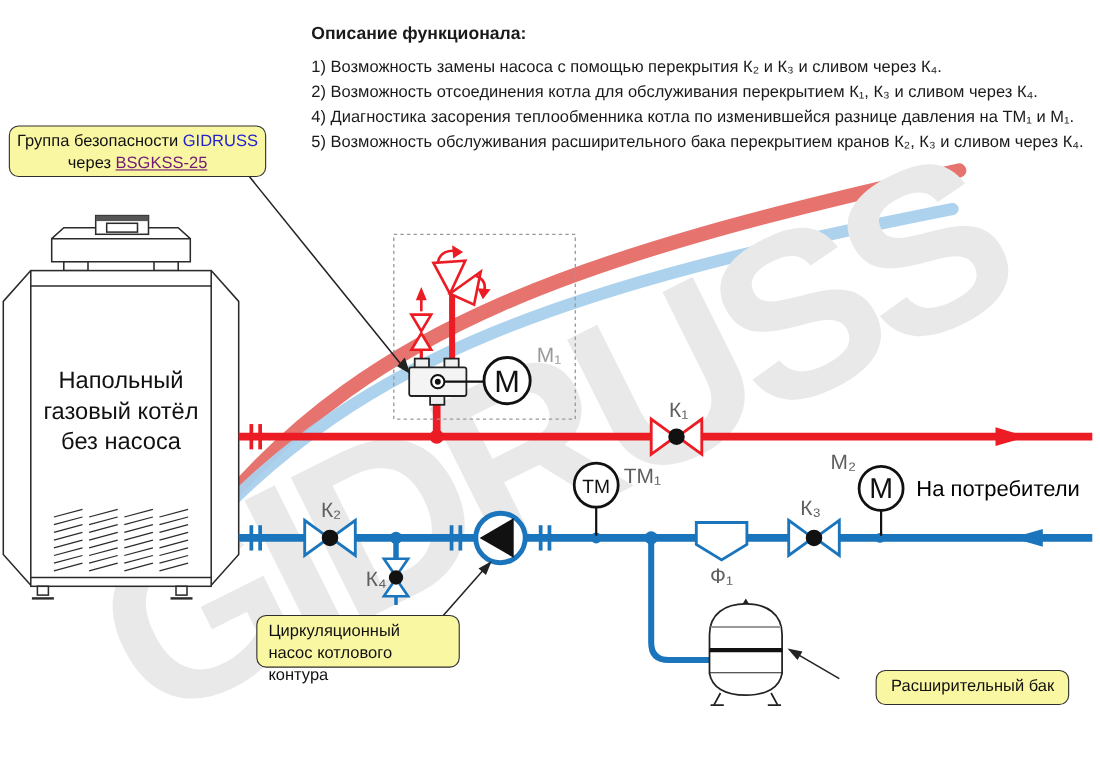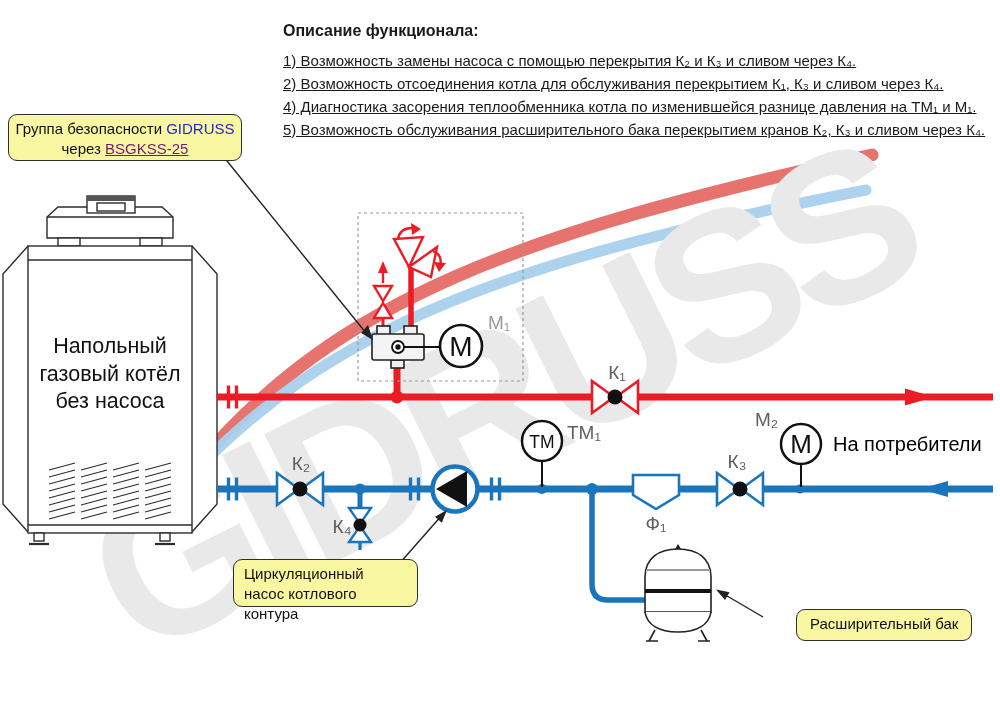--- a/index.html
+++ b/index.html
@@ -9,21 +9,21 @@
   }
   
   #watermark{
     position:absolute;left:-20px;top:292px;width:1040px;text-align:center;
     font-size:212px;font-weight:bold;color:#e9e9e9;letter-spacing:-12px;
     transform:rotate(-26.5deg);white-space:nowrap;line-height:1;user-select:none;
   }
   
   #description{position:absolute;left:283px;top:22px;color:#1a1a1a;}
   #description .title{font-size:16px;font-weight:bold;margin-bottom:9px;}
-  #description .item{font-size:15px;line-height:23px;white-space:nowrap;text-decoration:underline;}
+  #description .item{font-size:15px;line-height:23px;white-space:nowrap;}
   
   .callout{
     position:absolute;background:#faf7a3;border:1.4px solid #2e2e2e;border-radius:9px;
     font-size:15px;color:#111;box-sizing:border-box;
   }
   #callout-safety{left:8px;top:114px;width:234px;height:47px;text-align:center;
     padding-top:4px;line-height:20px;}
   #callout-safety .brand{color:#2424cc;}
   #callout-safety .model{color:#701a75;text-decoration:underline;}
   #callout-pump{left:233px;top:559px;width:185px;height:48px;padding:4px 10px;line-height:20px;}

